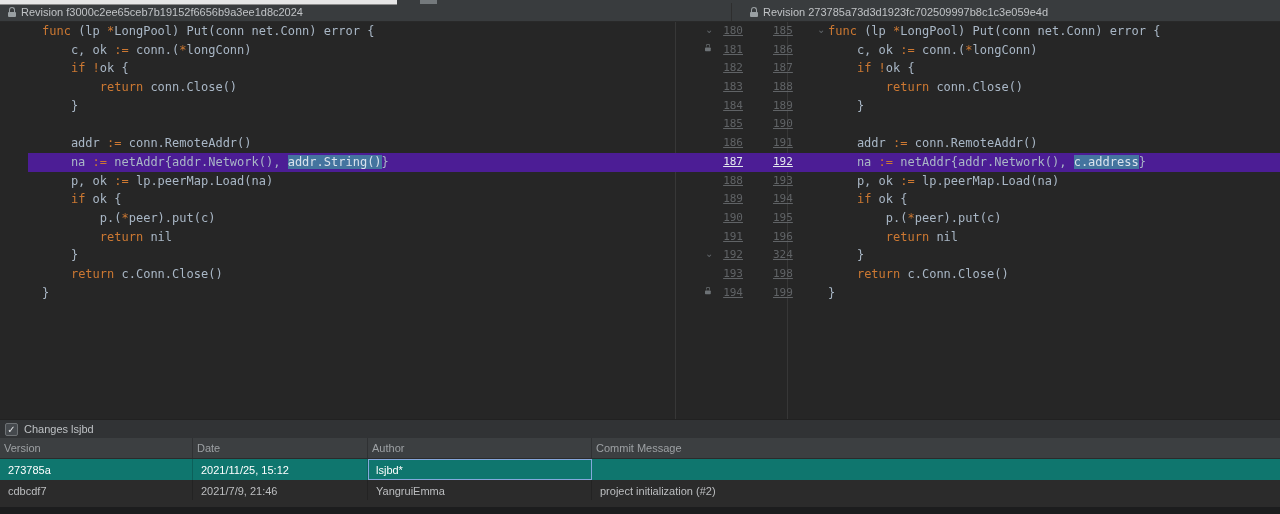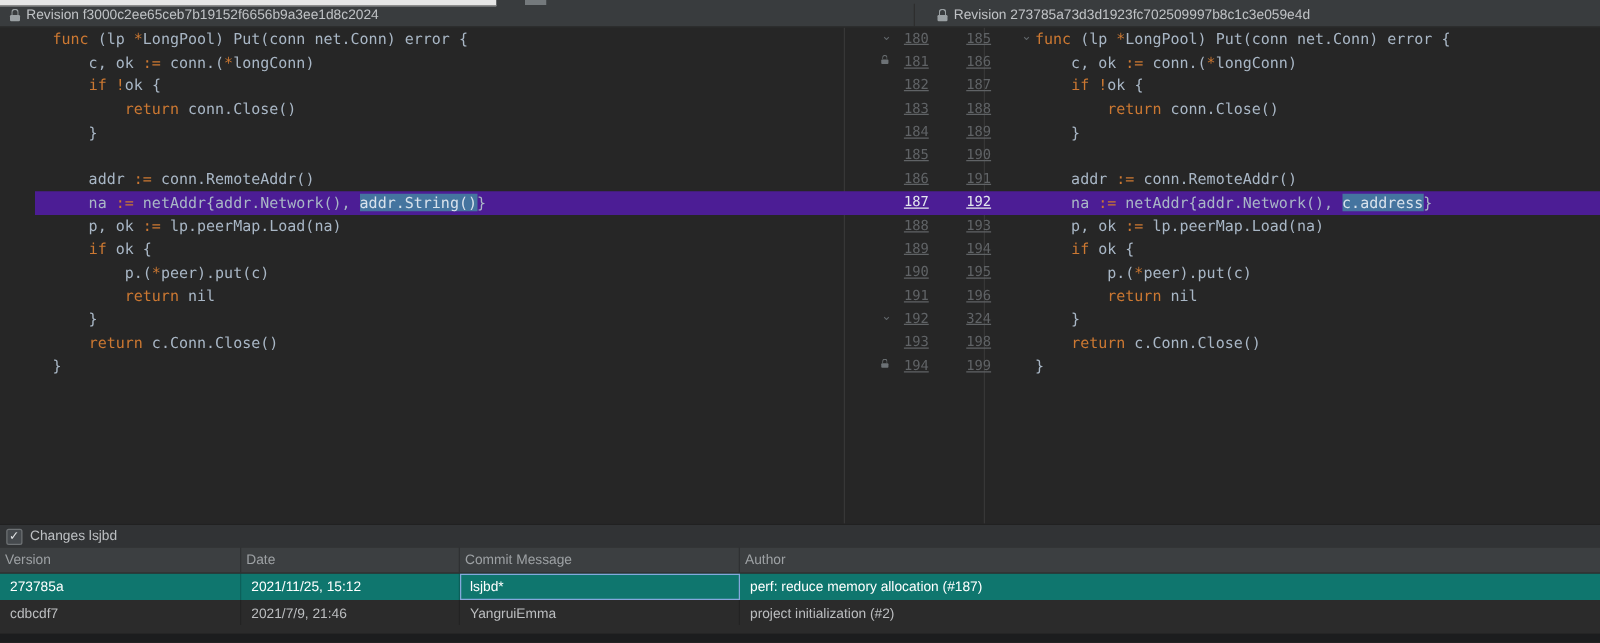--- a/index.html
+++ b/index.html
@@ -108,29 +108,28 @@
 
   <div class="changes-bar">
     <span class="checkbox">✓</span>
     <span>Changes lsjbd</span>
   </div>
 
   <div class="history">
     <div class="h-row h-head">
       <div>Version</div>
       <div>Date</div>
+      <div>Author</div>
       <div>Commit Message</div>
-      <div>Author</div>
     </div>
     <div id="history-body">
         <div class="h-row h-data selected">
           <div>273785a</div>
           <div>2021/11/25, 15:12</div>
           <div class="focus-cell">lsjbd*</div>
-          <div>perf: reduce memory allocation (#187)</div>
         </div>
         <div class="h-row h-data">
           <div>cdbcdf7</div>
           <div>2021/7/9, 21:46</div>
           <div>YangruiEmma</div>
           <div>project initialization (#2)</div>
         </div>
       </div>
   </div>
 

